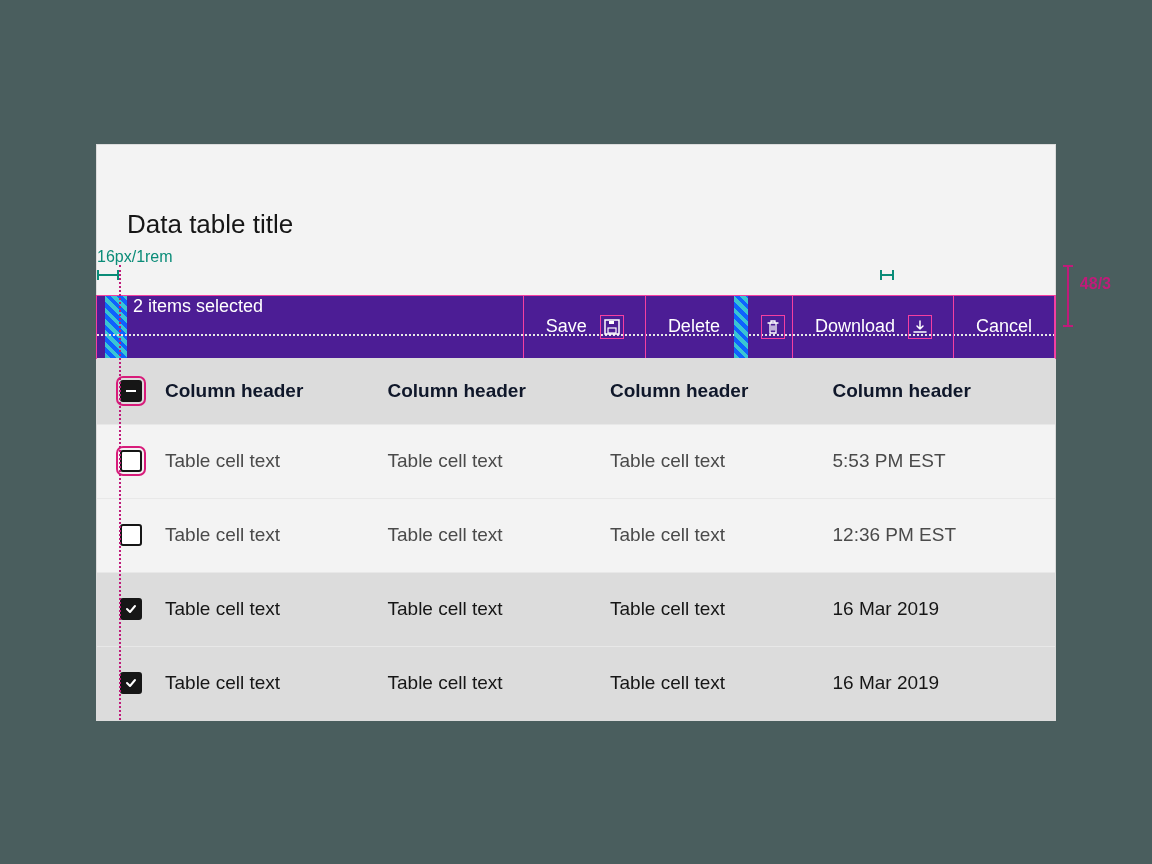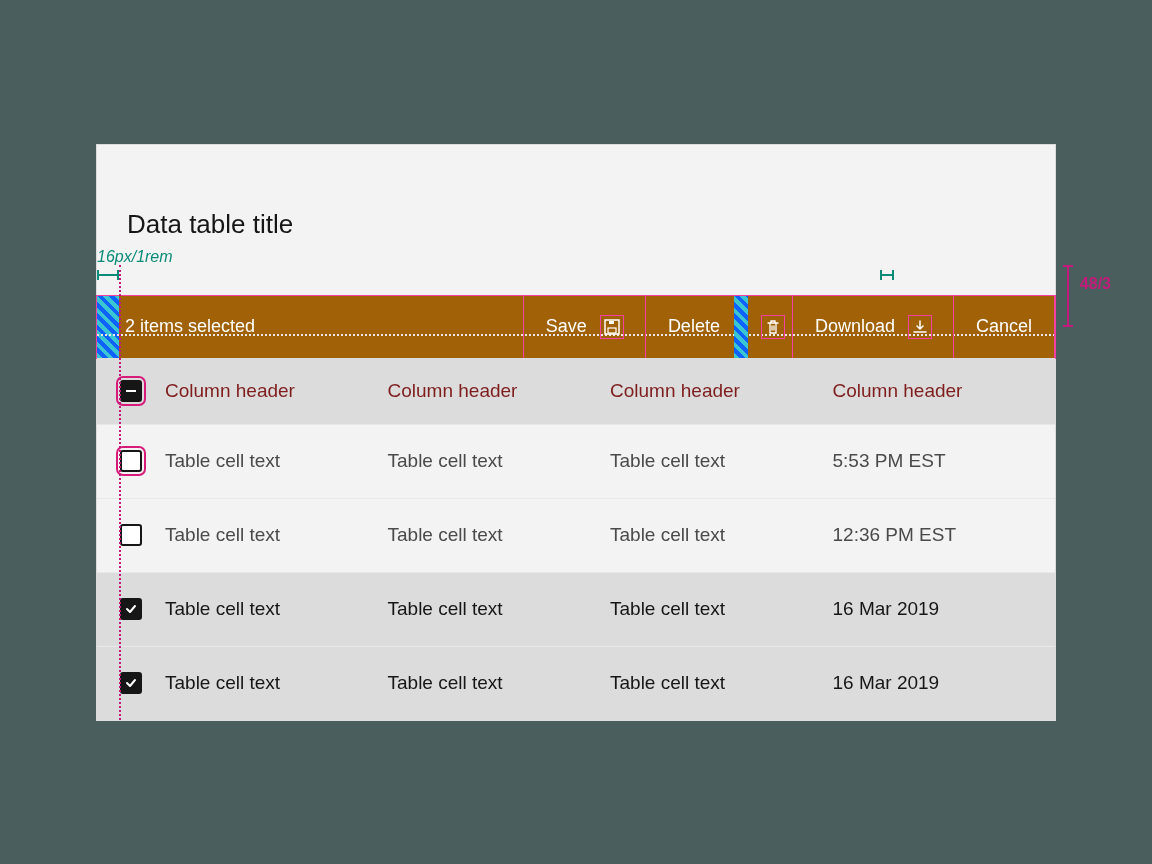--- a/index.html
+++ b/index.html
@@ -25,21 +25,20 @@
   .title {
     font-size: 26px;
     color: #161616;
     font-weight: 400;
     margin-top: 38px;
   }
   
   .anno-row {
     position: relative;
     height: 48px;
-    font-style: italic;
   }
   .anno-left {
     position: absolute;
     left: 0px;
     top: 0;
     color: #0a8c78;
     font-size: 16px;
     font-weight: 400;
   }
   .anno-right {
@@ -105,26 +104,27 @@
   .height-bracket::after {
     content: "";
     position: absolute;
     left: 4px;
     top: 0;
     bottom: 0;
     border-left: 2px solid #c01b7a;
   }
   
   .batch-bar {
-    background: #a16207;
+    background: #4c1d95;
     height: 62px;
     display: flex;
-    align-items: center;
+    align-items: flex-start;
     position: relative;
     outline: 1px solid #f53fa1;
+    padding-left: 8px;
   }
   .batch-left-pad {
     width: 22px;
     height: 100%;
     background: repeating-linear-gradient(45deg, #3ac5d3 0 4px, #0f62fe 4px 8px);
   }
   .batch-selected {
     color: #fff;
     font-size: 18px;
     padding-left: 6px;
@@ -192,22 +192,22 @@
     align-items: center;
     justify-content: center;
   }
   .col {
     flex: 1;
     padding-right: 16px;
   }
   .col4 { flex: 1; }
   .th-text {
     font-size: 19px;
-    font-weight: 400;
-    color: #7f1d1d;
+    font-weight: 700;
+    color: #0f172a;
   }
   .td-text {
     font-size: 19px;
     color: #4a4a4a;
     font-weight: 400;
   }
   .td-text.sel { color: #161616; }
   
   .chk {
     width: 22px;

